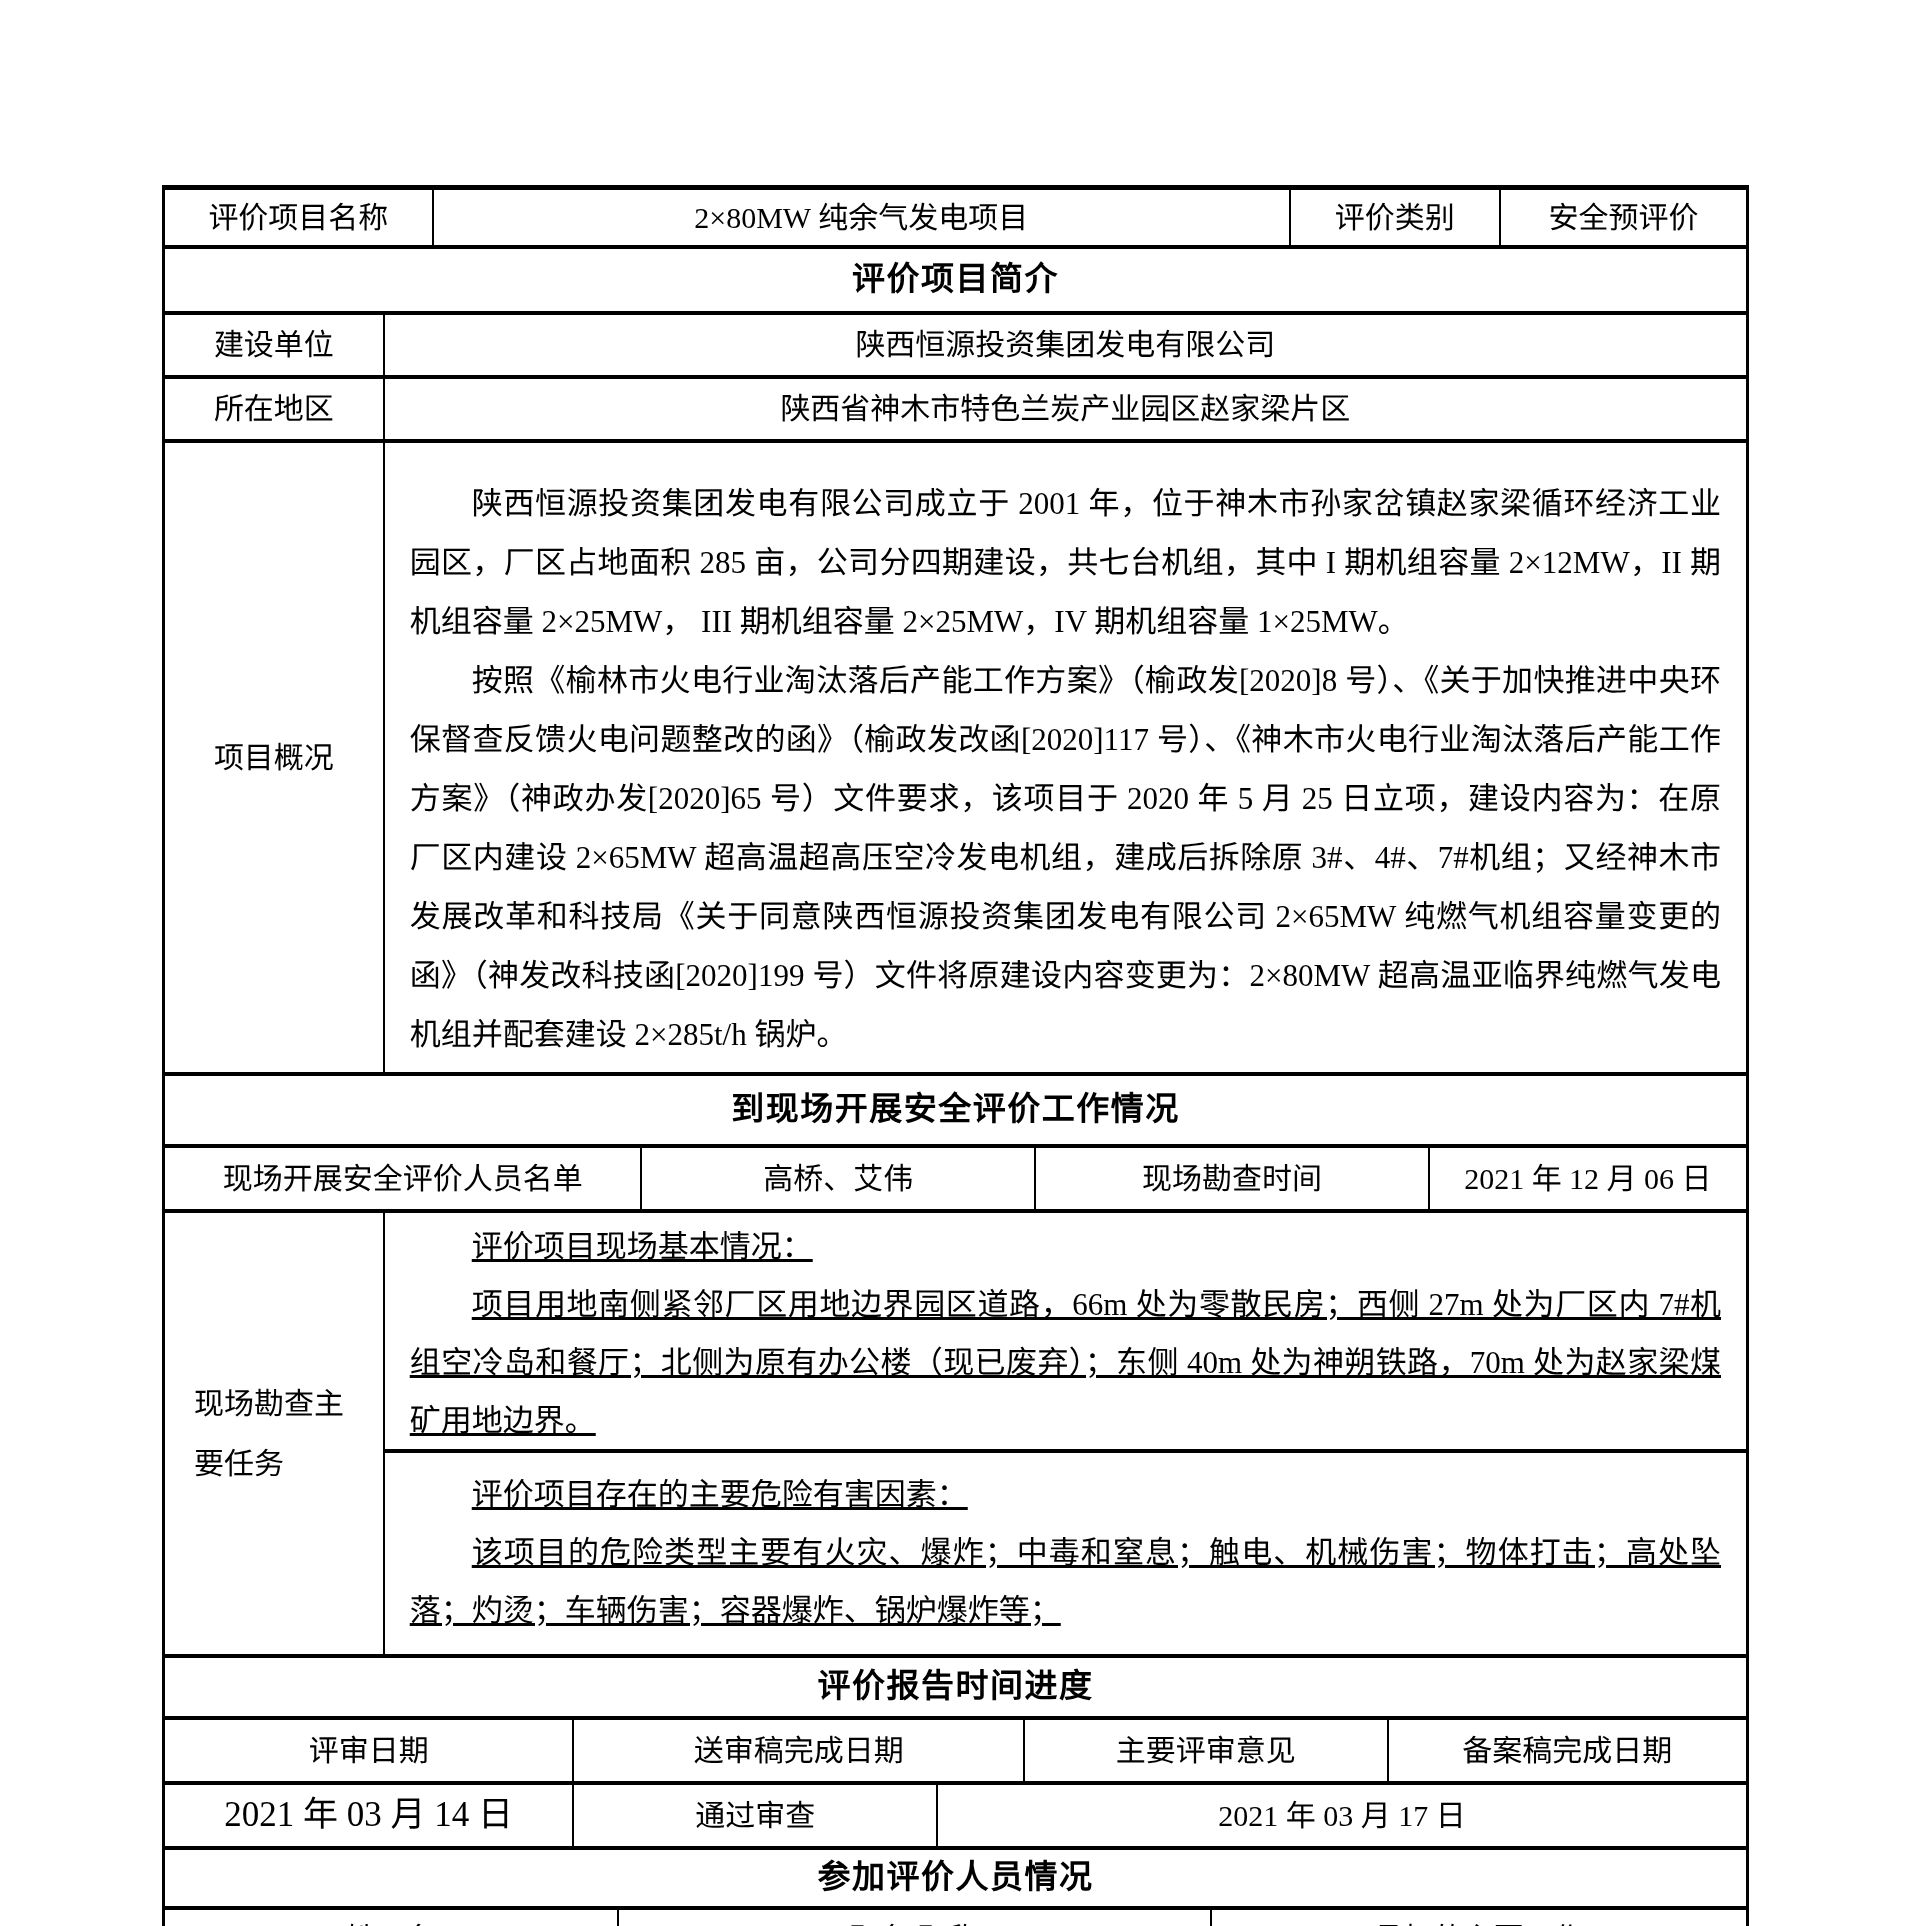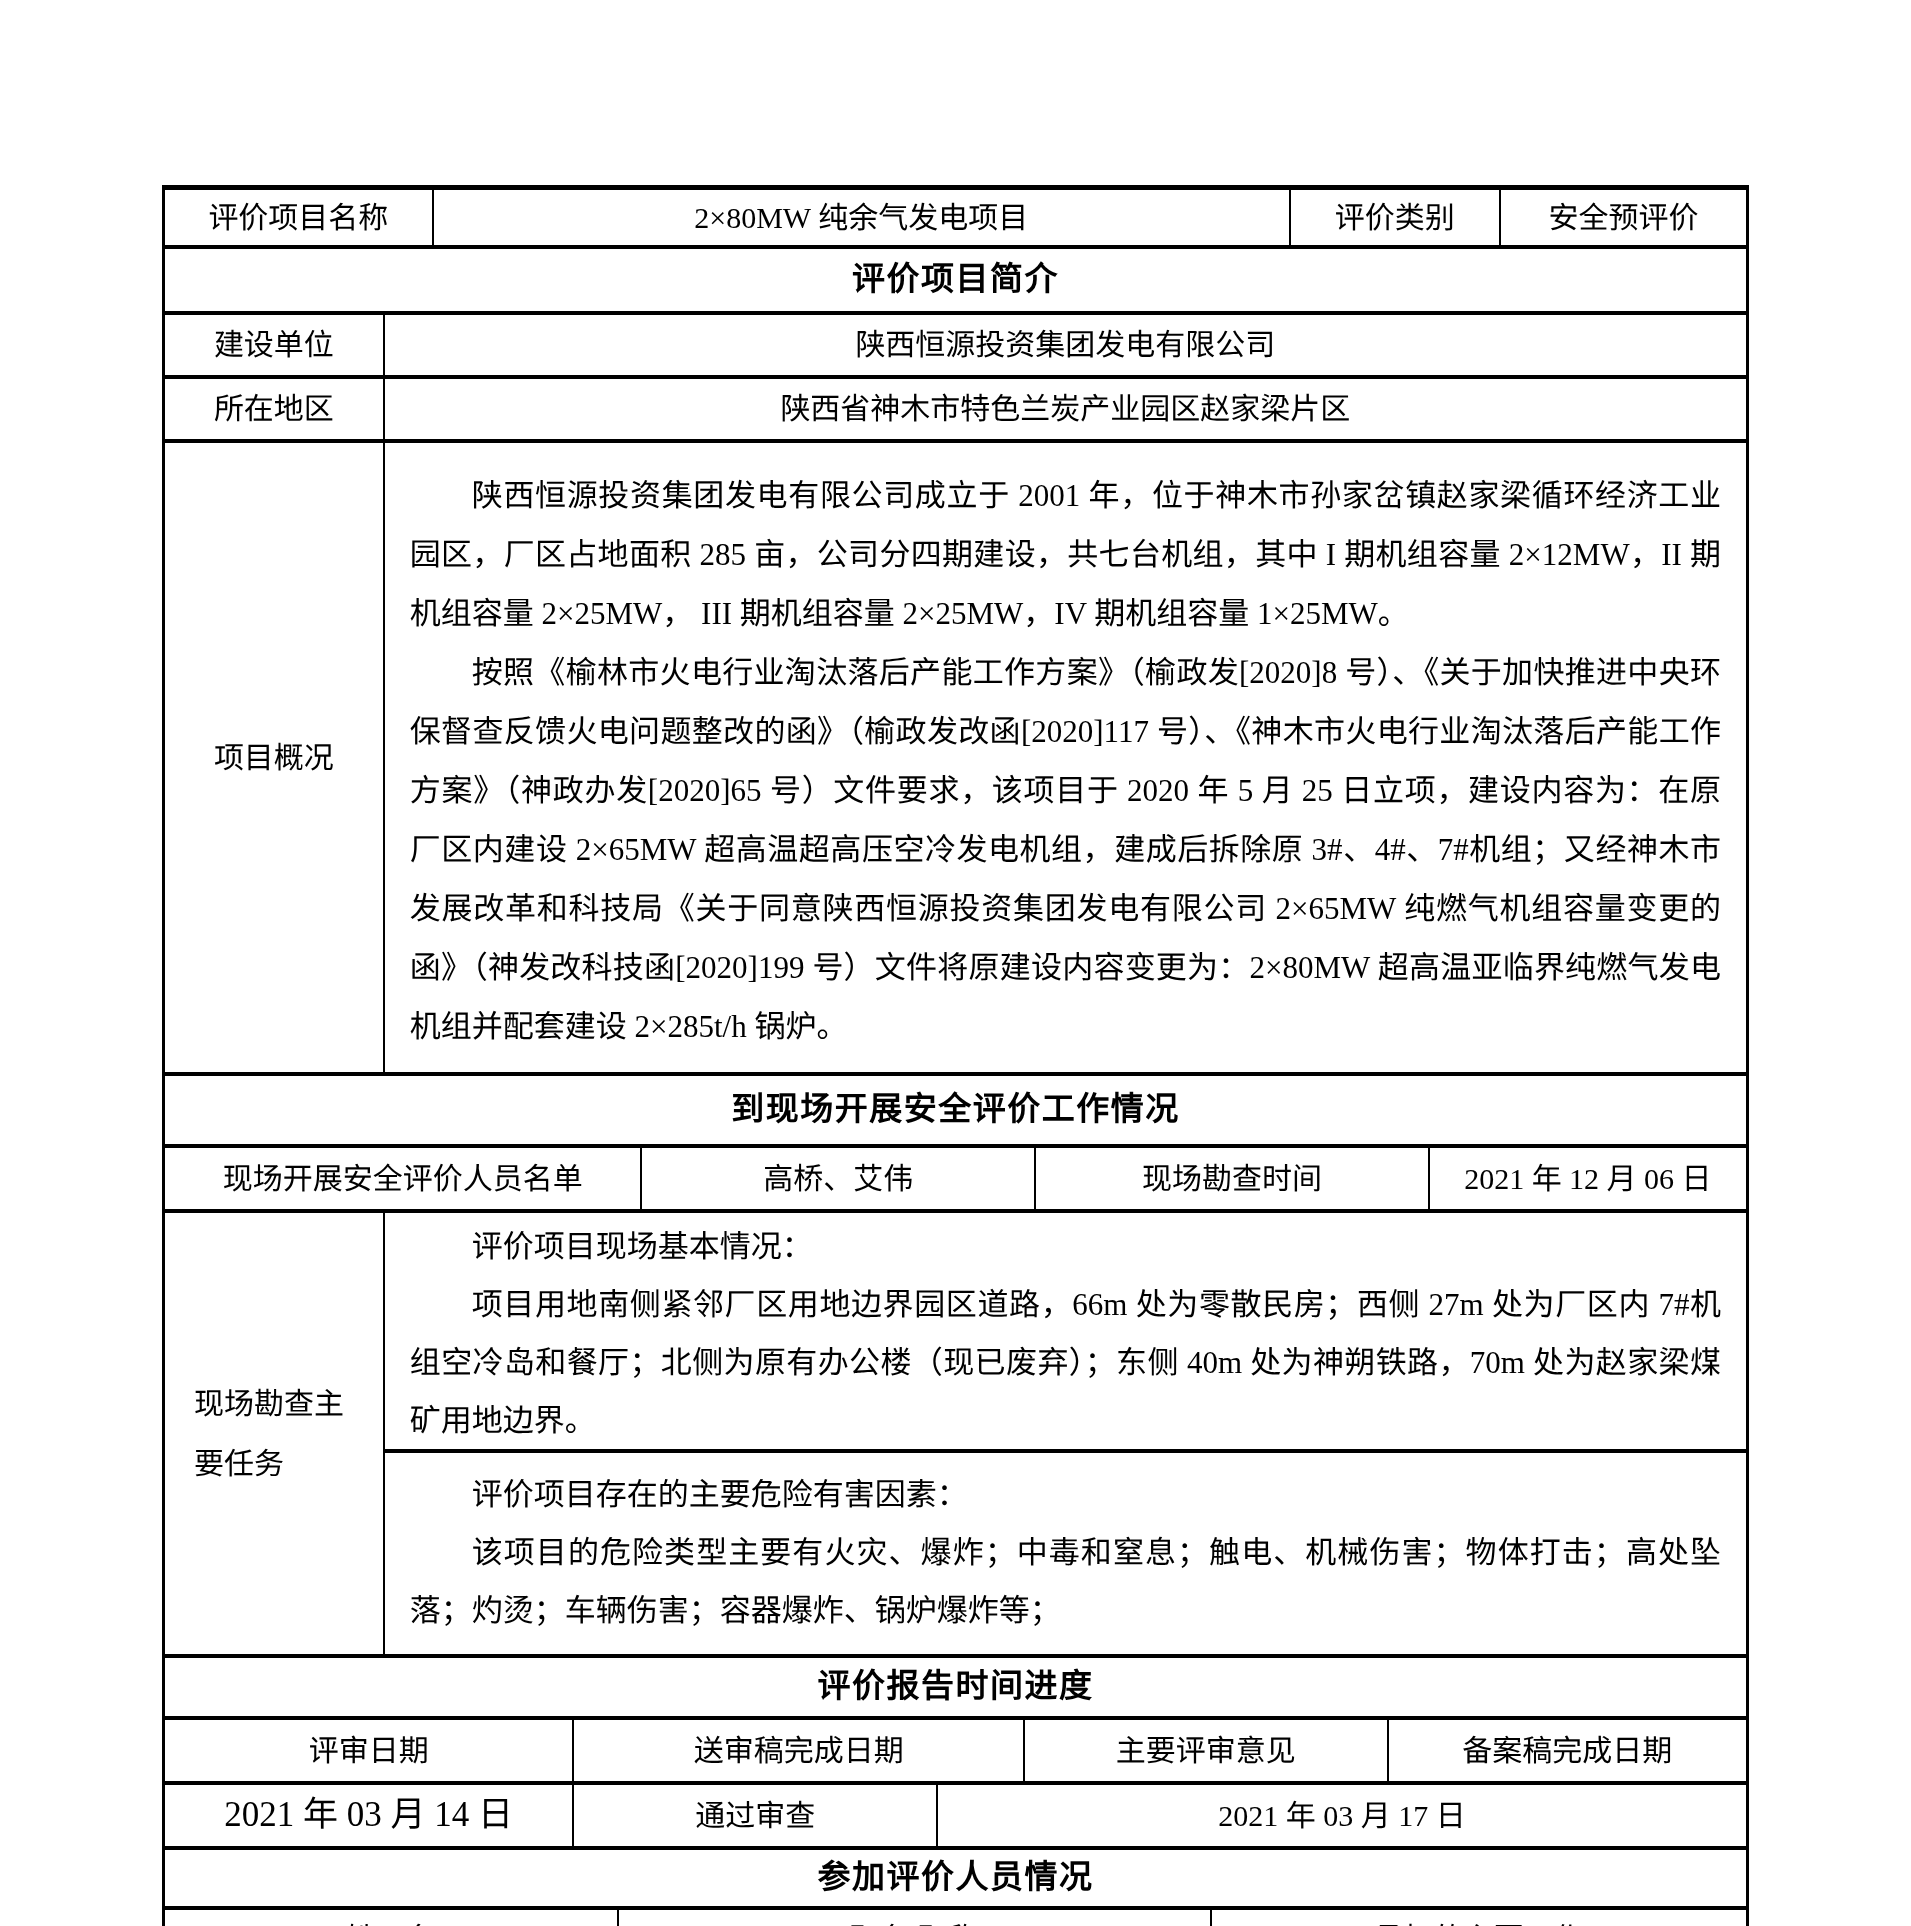--- a/index.html
+++ b/index.html
@@ -11,28 +11,28 @@
   .cell.end{border-right:none;}
   .sec-head{font-weight:bold;font-size:33px;letter-spacing:1.5px;}
   .lg{font-size:35px;}
   
   .w-r1a{flex:0 0 17%;}   .w-r1b{flex:0 0 54.2%;} .w-r1c{flex:0 0 13.3%;} .w-r1d{flex:1 1 auto;}
   .w-lab{flex:0 0 13.9%;} .w-con{flex:1 1 auto;}
   .w-sva{flex:0 0 30.2%;} .w-svb{flex:0 0 24.9%;} .w-svc{flex:0 0 24.9%;} .w-svd{flex:1 1 auto;}
   .w-sca{flex:0 0 28.5%;} .w-scb{flex:0 0 25.9%;} .w-scc{flex:0 0 23%;}  .w-scd{flex:1 1 auto;}
   .w-pa{flex:0 0 28.7%;}  .w-pb{flex:0 0 37.5%;}  .w-pc{flex:1 1 auto;}
   
-  .para-cell{display:block;text-align:justify;font-size:31px;line-height:59px;padding:23px 25px 0 25px;}
+  .para-cell{display:block;text-align:justify;font-size:31px;line-height:59px;padding:31px 25px 0 25px;}
   .para-cell p{margin:0;text-indent:2em;}
   .t-noindent{text-indent:0;}
   .task-label{padding:0 29px;line-height:2.0;}
   .subcol{display:flex;flex-direction:column;flex:1 1 auto;box-sizing:border-box;}
   .subrow{box-sizing:border-box;display:block;text-align:justify;font-size:31px;line-height:58px;padding:5.4px 25px 0 25px;}
   .subrow.first{border-bottom:4.6px solid #000;}
-  .subrow p{margin:0;text-indent:2em;}
+  .subrow p{margin:0;text-indent:2em;text-decoration:underline;}
 </style>
 </head>
 <body>
 
 <div class="sheet">
 
   <div class="row" style="height:59px">
     <div class="cell w-r1a">评价项目名称</div>
     <div class="cell w-r1b">2×80MW 纯余气发电项目</div>
     <div class="cell w-r1c">评价类别</div>

